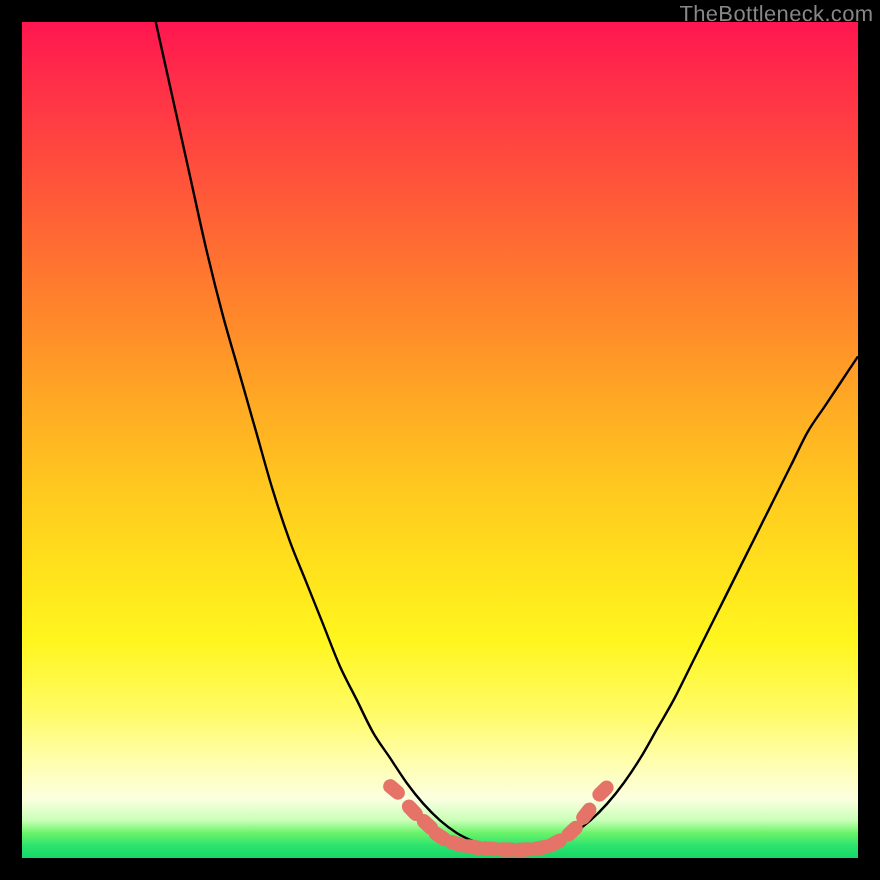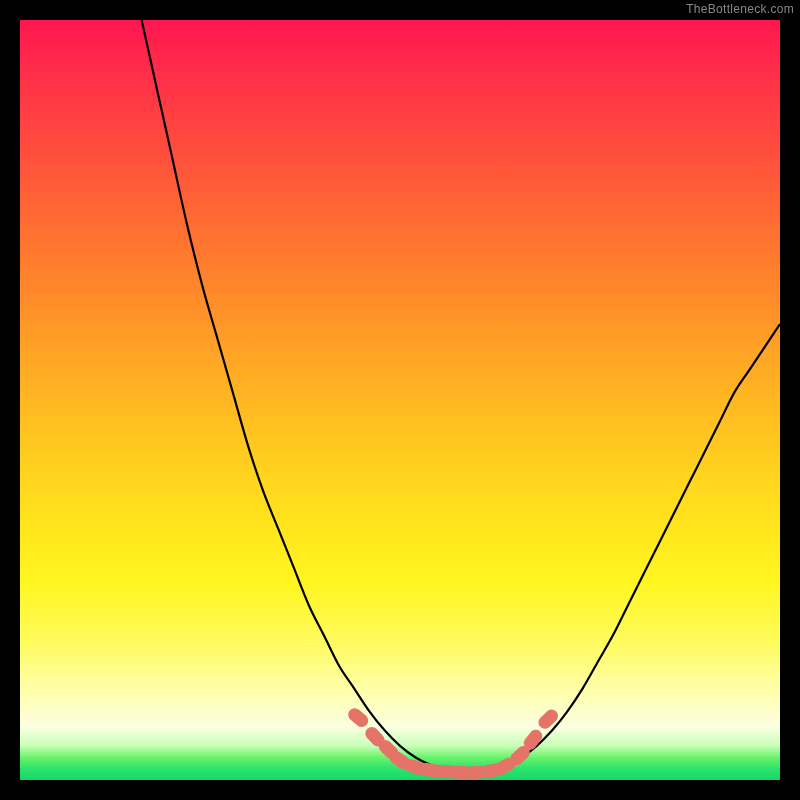--- a/index.html
+++ b/index.html
@@ -43,21 +43,21 @@
       #6bf36a 97%,
       #2de36e 98.5%,
       #15d867 100%
     );
   }
   .watermark {
     position: absolute;
     top: 2px;
     right: 6px;
     color: #888;
-    font-size: 12px;
+    font-size: 20px;
     font-weight: 500;
     letter-spacing: 0.3px;
     user-select: none;
   }
   svg.curve {
     position: absolute;
     left: 0;
     top: 0;
     width: 760px;
     height: 760px;

